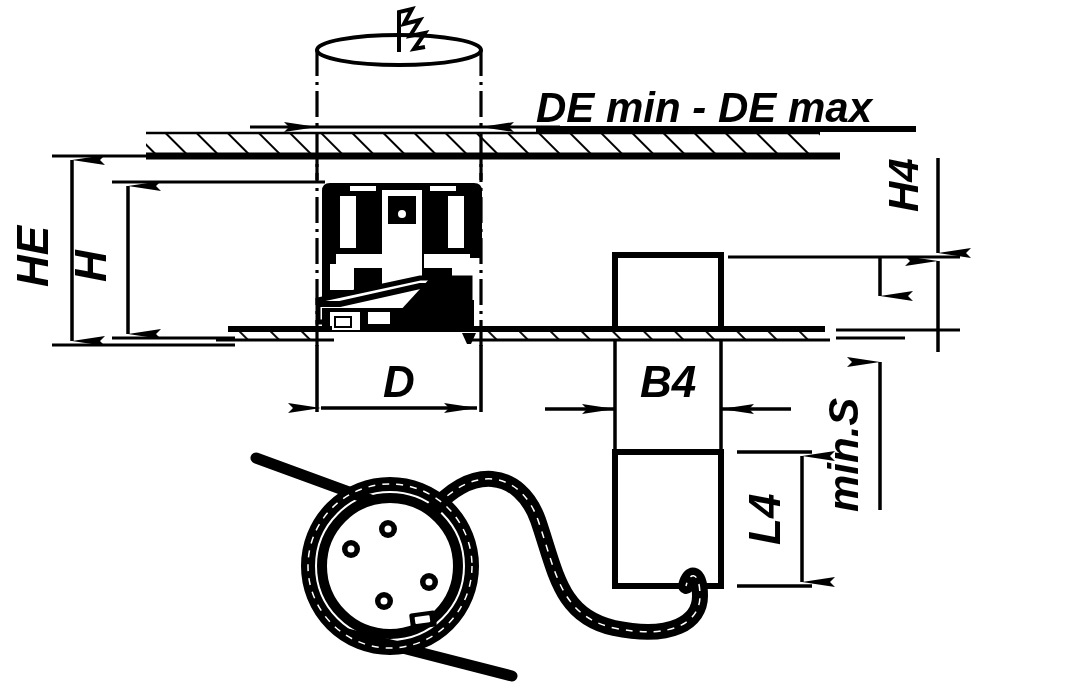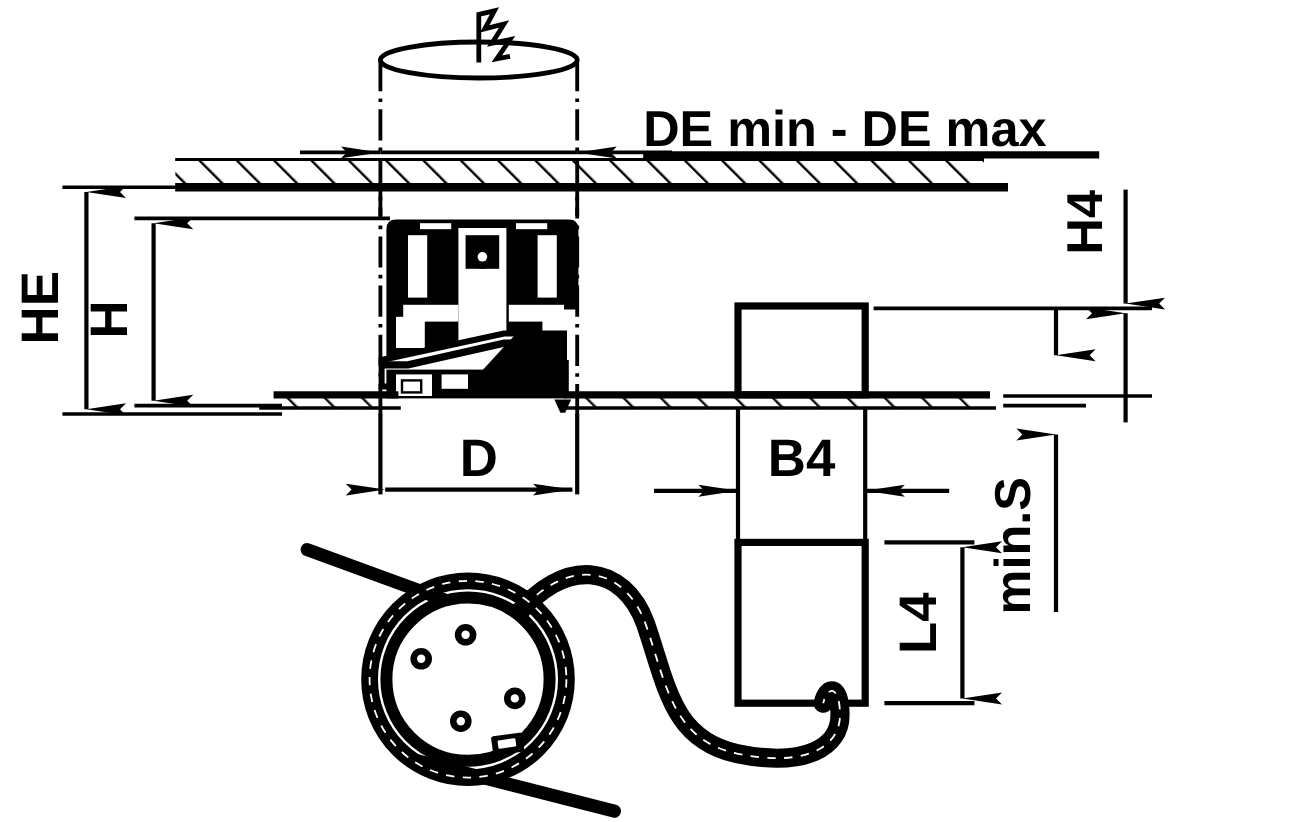--- a/index.html
+++ b/index.html
@@ -9,20 +9,21 @@
   }
   body {
     font-family: "Liberation Sans", sans-serif;
   }
   #drawing-root {
     position: relative;
     width: 1072px;
     height: 685px;
     background: #ffffff;
     overflow: hidden;
+    font-style: italic;
   }
   svg#tech-drawing {
     display: block;
     width: 1087px;
     height: 685px;
   }
   .dim-text {
     font-family: "Liberation Sans", sans-serif;
     font-weight: 700;
     fill: #000000;

